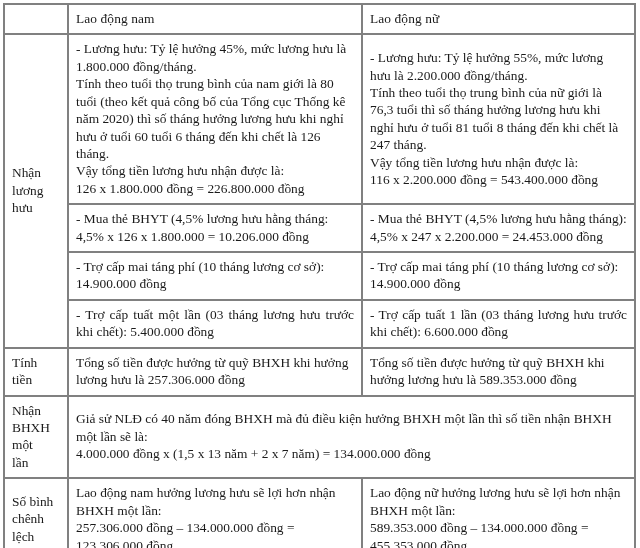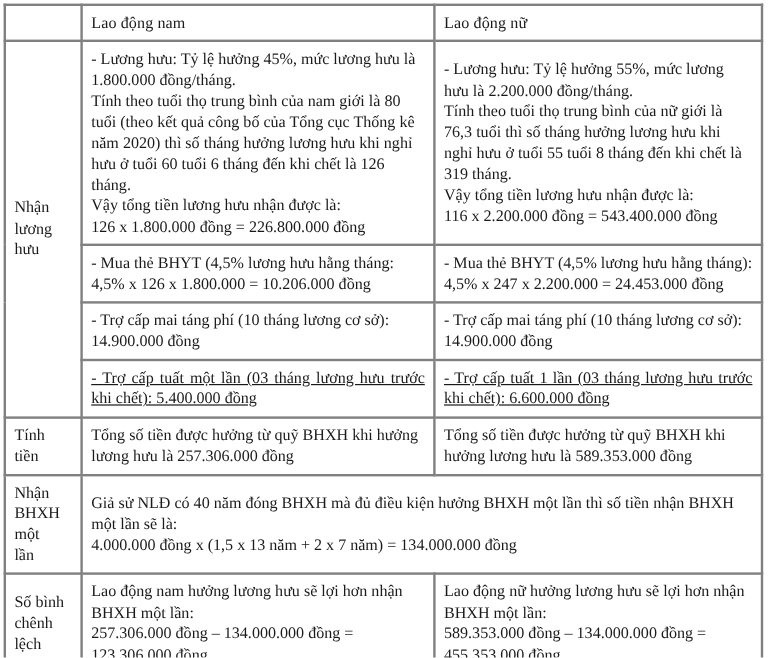--- a/index.html
+++ b/index.html
@@ -67,21 +67,20 @@
     margin: 0;
   }
 
   td.body-cell p + p {
     margin-top: 0px;
   }
 
   td.justify p {
     text-align: justify;
     text-justify: inter-word;
-    text-decoration: underline;
   }
 
   .corner-blank {
     border: 2px solid #808080;
   }
 </style>
 </head>
 <body>
 
 <div class="sheet">
@@ -107,21 +106,21 @@
           <div>hưu</div>
         </td>
         <td class="body-cell">
           <p>- Lương hưu: Tỷ lệ hưởng 45%, mức lương hưu là 1.800.000 đồng/tháng.</p>
           <p>Tính theo tuổi thọ trung bình của nam giới là 80 tuổi (theo kết quả công bố của Tổng cục Thống kê năm 2020) thì số tháng hưởng lương hưu khi nghỉ hưu ở tuổi 60 tuổi 6 tháng đến khi chết là 126 tháng.</p>
           <p>Vậy tổng tiền lương hưu nhận được là:</p>
           <p>126 x 1.800.000 đồng = 226.800.000 đồng</p>
         </td>
         <td class="body-cell">
           <p>- Lương hưu: Tỷ lệ hưởng 55%, mức lương hưu là 2.200.000 đồng/tháng.</p>
-          <p>Tính theo tuổi thọ trung bình của nữ giới là 76,3 tuổi thì số tháng hưởng lương hưu khi nghỉ hưu ở tuổi 55 tuổi 8 tháng đến khi chết là 319 tháng.</p>
+          <p>Tính theo tuổi thọ trung bình của nữ giới là 76,3 tuổi thì số tháng hưởng lương hưu khi nghỉ hưu ở tuổi 81 tuổi 8 tháng đến khi chết là 247 tháng.</p>
           <p>Vậy tổng tiền lương hưu nhận được là:</p>
           <p>116 x 2.200.000 đồng = 543.400.000 đồng</p>
         </td>
       </tr>
 
       <tr>
         <td class="body-cell">
           <p>- Mua thẻ BHYT (4,5% lương hưu hằng tháng: 4,5% x 126 x 1.800.000 = 10.206.000 đồng</p>
         </td>
         <td class="body-cell">

